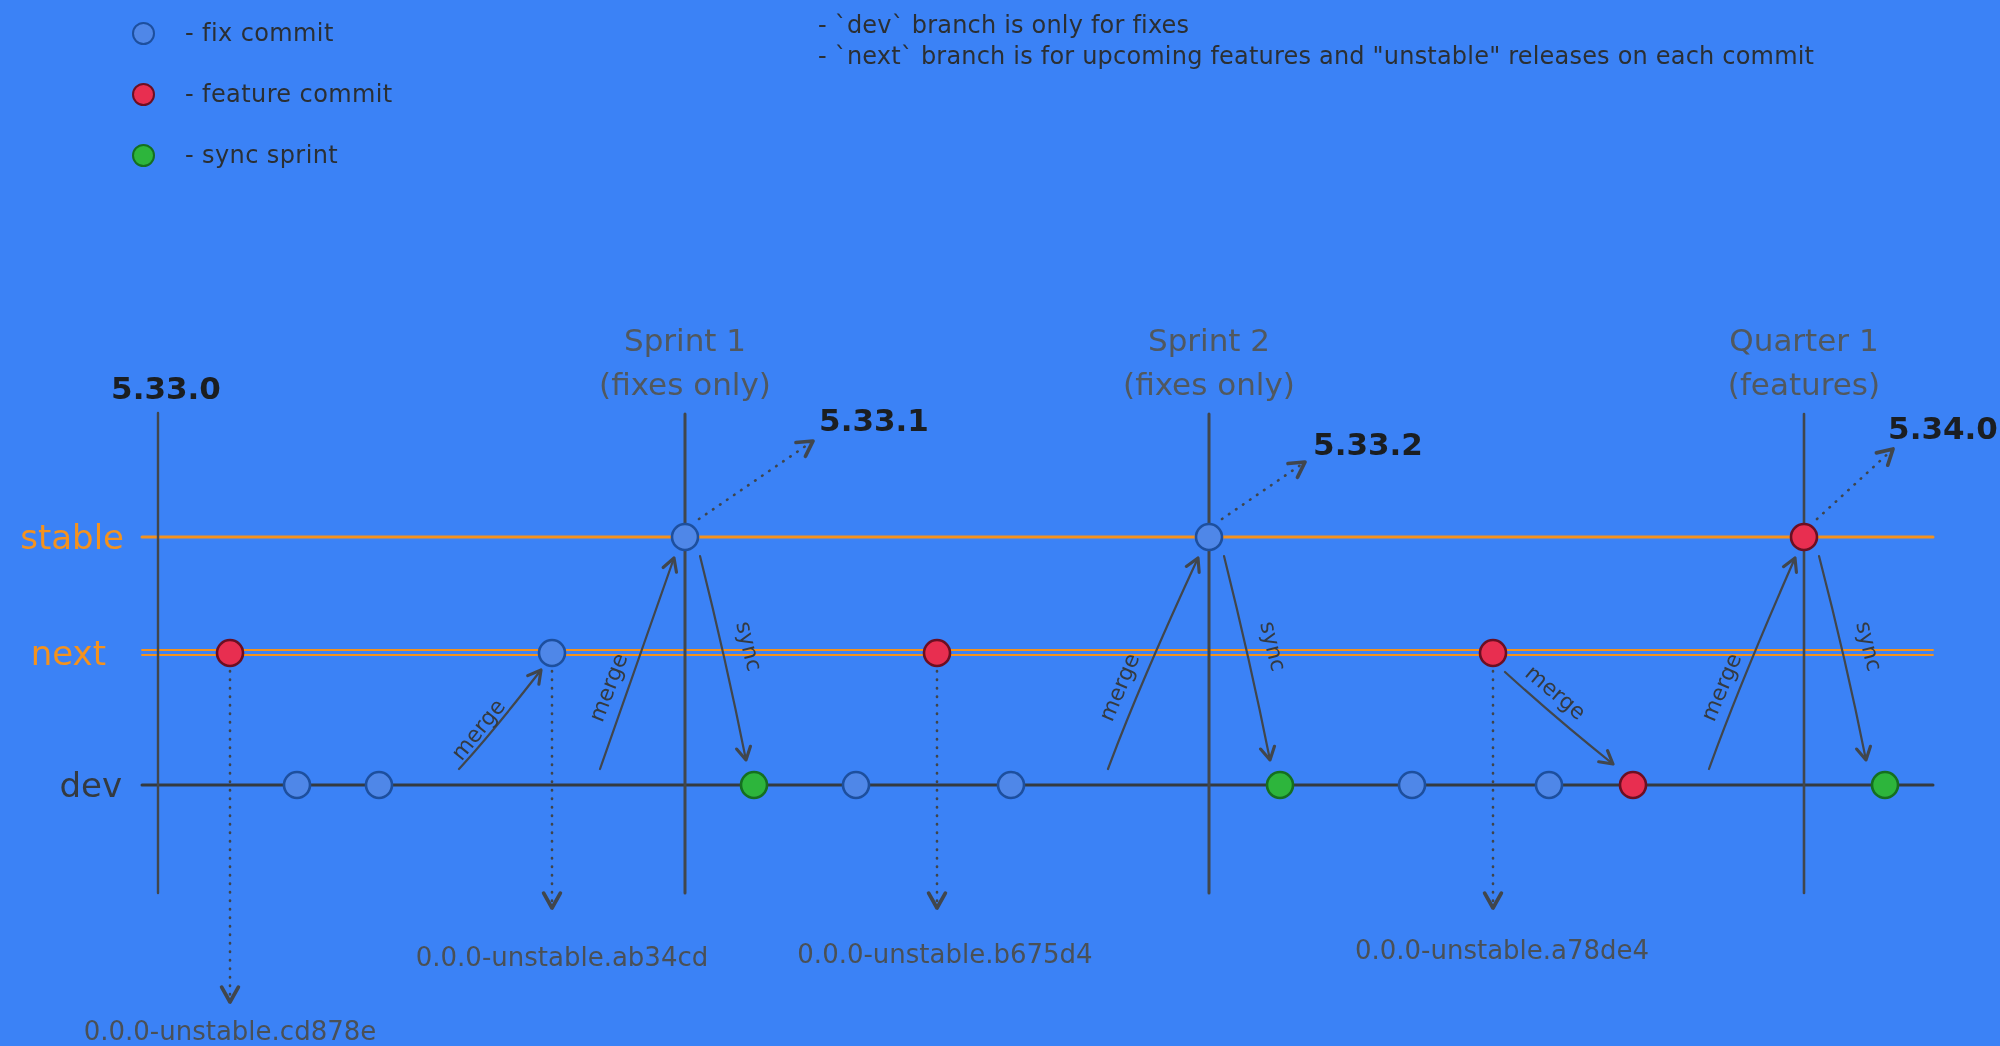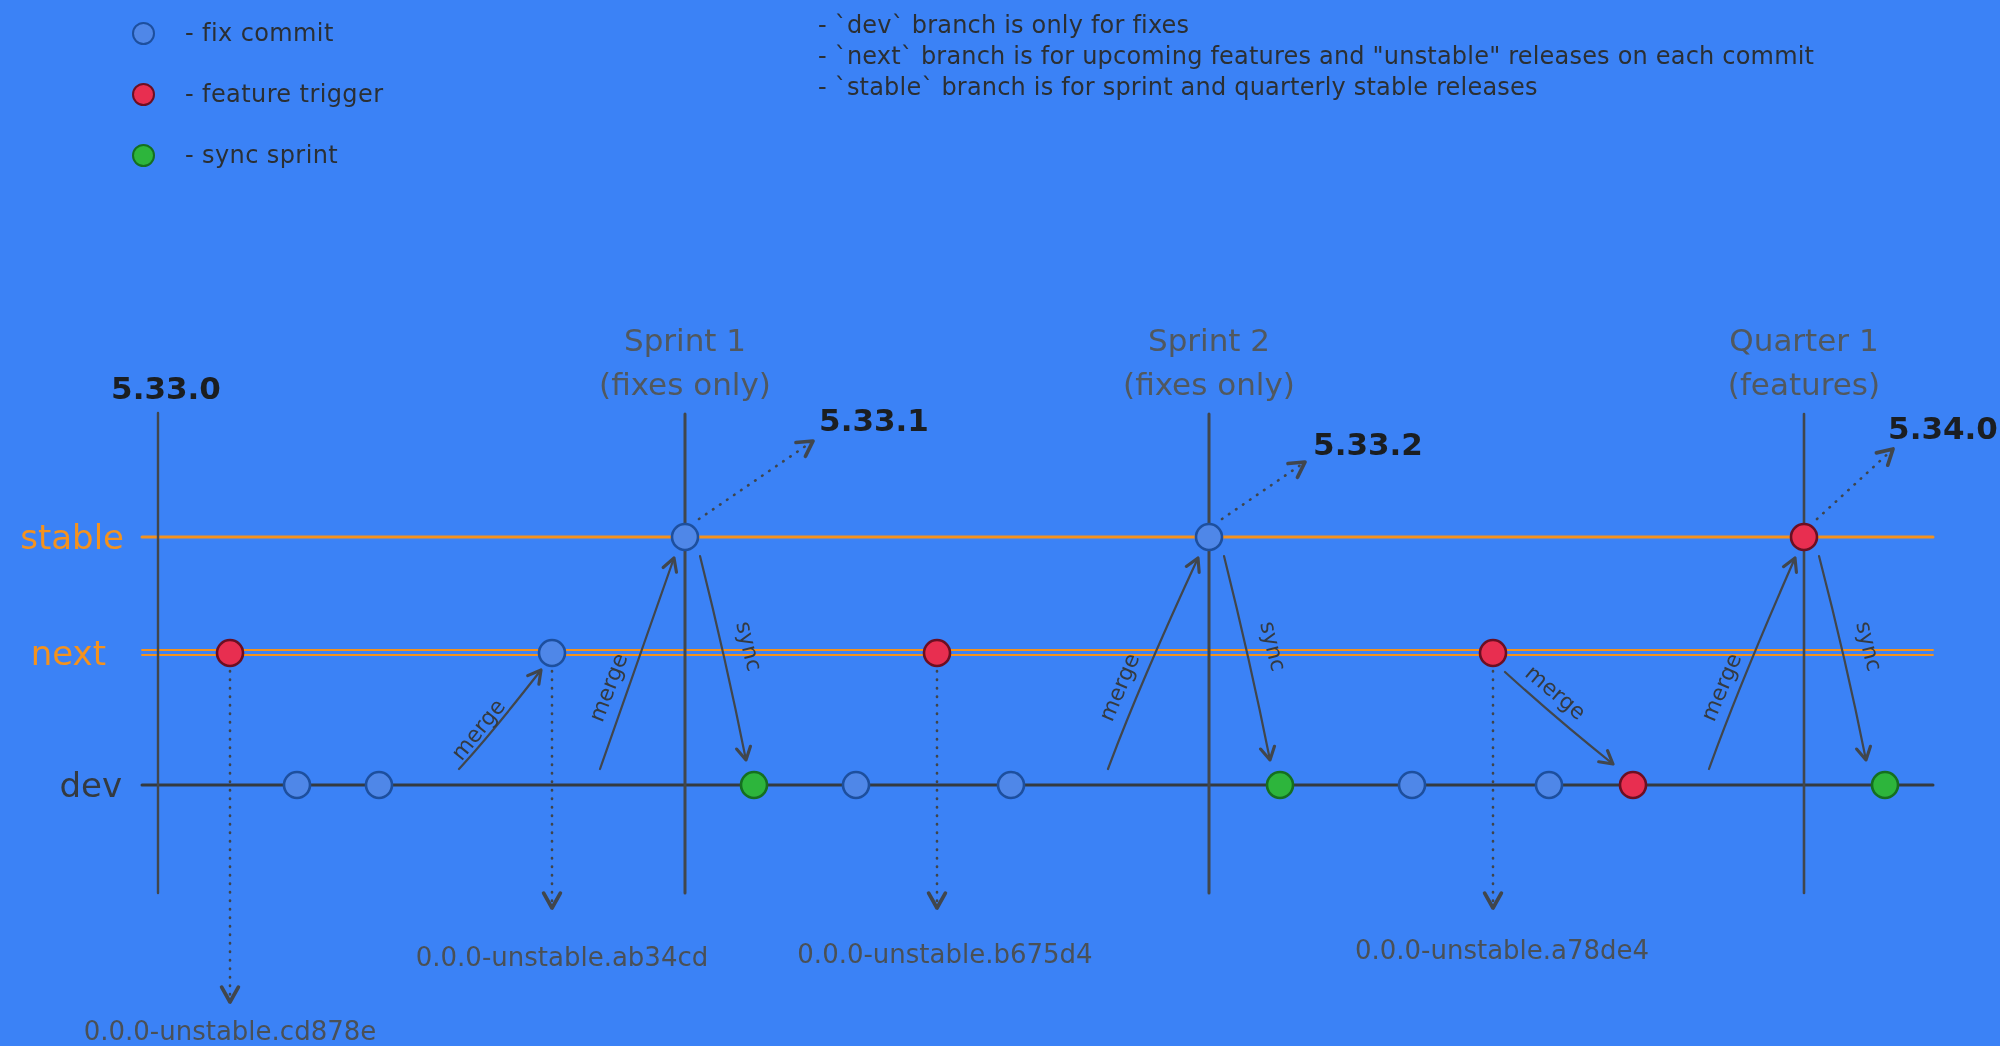--- a/index.html
+++ b/index.html
@@ -33,32 +33,31 @@
 
 <div class="canvas">
 
   <div class="legend">
     <div class="legend-item">
       <span class="legend-dot" style="background-color: rgb(79, 135, 232); border-color: rgb(29, 79, 158);"></span>
       <span class="legend-label">- fix commit</span>
     </div>
     <div class="legend-item">
       <span class="legend-dot" style="background-color: rgb(232, 46, 80); border-color: rgb(107, 15, 34);"></span>
-      <span class="legend-label">- feature trigger</span>
+      <span class="legend-label">- feature commit</span>
     </div>
     <div class="legend-item">
       <span class="legend-dot" style="background-color: rgb(45, 181, 60); border-color: rgb(21, 111, 32);"></span>
       <span class="legend-label">- sync sprint</span>
     </div>
   </div>
 
   <div class="notes">
     <div class="note-line">- `dev` branch is only for fixes</div>
     <div class="note-line">- `next` branch is for upcoming features and "unstable" releases on each commit</div>
-    <div class="note-line">- `stable` branch is for sprint and quarterly stable releases</div>
   </div>
 
   <svg class="diagram" width="2000" height="1046" viewBox="0 0 2000 1046">
     <defs>
       <marker id="ah" viewBox="0 0 14 14" refX="11" refY="7" markerWidth="10" markerHeight="10" orient="auto-start-reverse">
         <path d="M3 2.5 L11 7 L3 11.5" fill="none" stroke="#41464c" stroke-width="2" stroke-linecap="round" stroke-linejoin="round"></path>
       </marker>
     </defs>
 
     <line class="branch-line" x1="142" y1="537" x2="1933" y2="537" stroke="#f5921d" stroke-width="3"></line>

